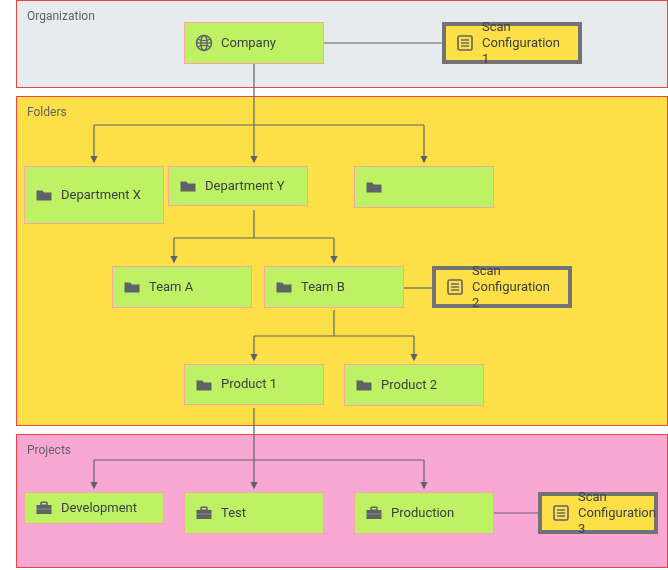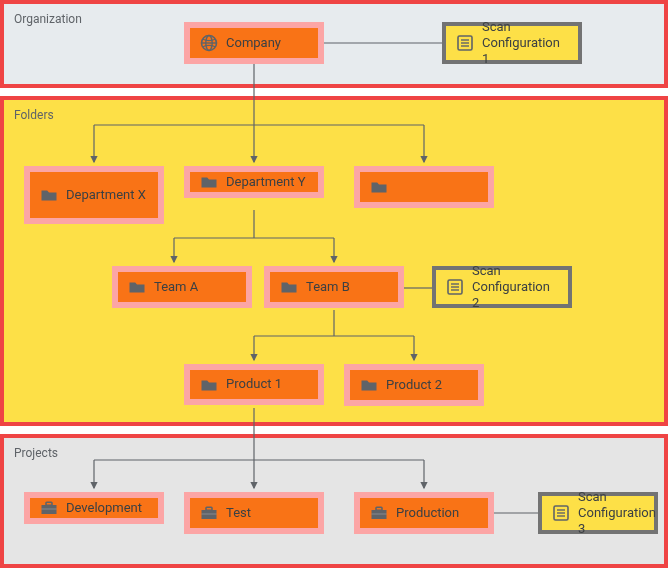--- a/index.html
+++ b/index.html
@@ -7,38 +7,38 @@
     font-family:"Roboto","Helvetica Neue",Arial,sans-serif;
     font-size:13px;
     color:#3c4043;
     width:668px;
     height:570px;
     background:#fff;
     position:relative;
   }
   .section{
     position:absolute;
-    left:0;right:0;
-    border:4px solid #ef4444;
+    left:16px;right:0;
+    border:1px solid #ef4444;
     box-sizing:border-box;
   }
   .section-label{
     position:absolute;
     top:8px;left:10px;
     font-size:12px;
     color:#5f6368;
   }
   #sec-org{top:0;height:88px;background:#e7ebee;}
   #sec-folders{top:96px;height:330px;background:#fde047;}
-  #sec-projects{top:434px;height:134px;background:#e5e5e5;}
+  #sec-projects{top:434px;height:134px;background:#f9a8d4;}
 
   .node{
     position:absolute;
-    background:#f97316;
-    border:6px solid #fca5a5;
+    background:#bef264;
+    border:1px solid #fca5a5;
     box-sizing:border-box;
     display:flex;
     align-items:center;
     padding:0 10px;
     font-size:13px;
     line-height:1.25;
     color:#3c4043;
     gap:8px;
   }
   .node .txt{flex:1;}
@@ -145,21 +145,21 @@
 </div>
 
 <div class="node" style="left:24px;top:166px;width:140px;height:58px">
   <span class="icon">
       <svg width="18" height="18">
         <use href="#i-folder"></use>
       </svg>
     </span>
   <span class="txt">Department X</span>
 </div>
-<div class="node" style="left:184px;top:166px;width:140px;height:32px">
+<div class="node" style="left:168px;top:166px;width:140px;height:40px">
   <span class="icon">
       <svg width="18" height="18">
         <use href="#i-folder"></use>
       </svg>
     </span>
   <span class="txt">Department Y</span>
 </div>
 <div class="node" style="left:354px;top:166px;width:140px;height:42px">
   <span class="icon">
       <svg width="18" height="18">

